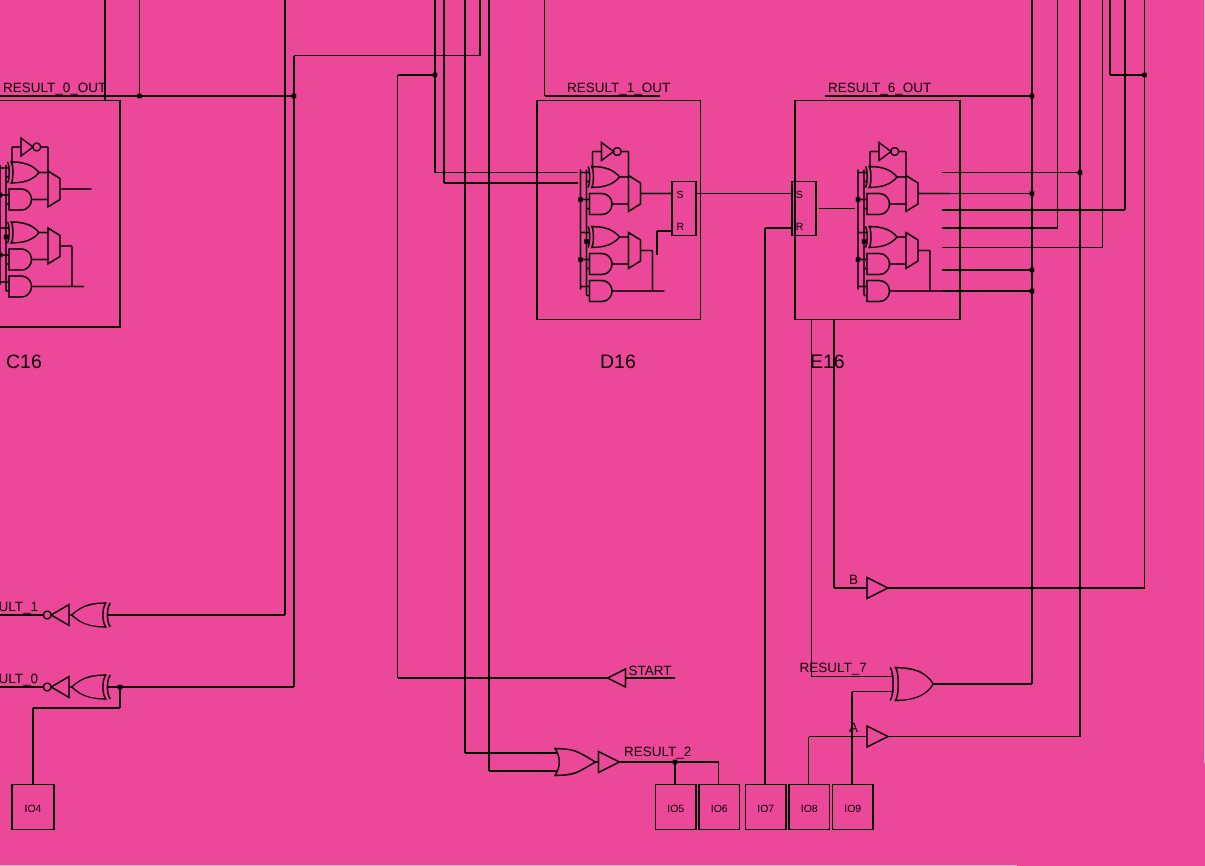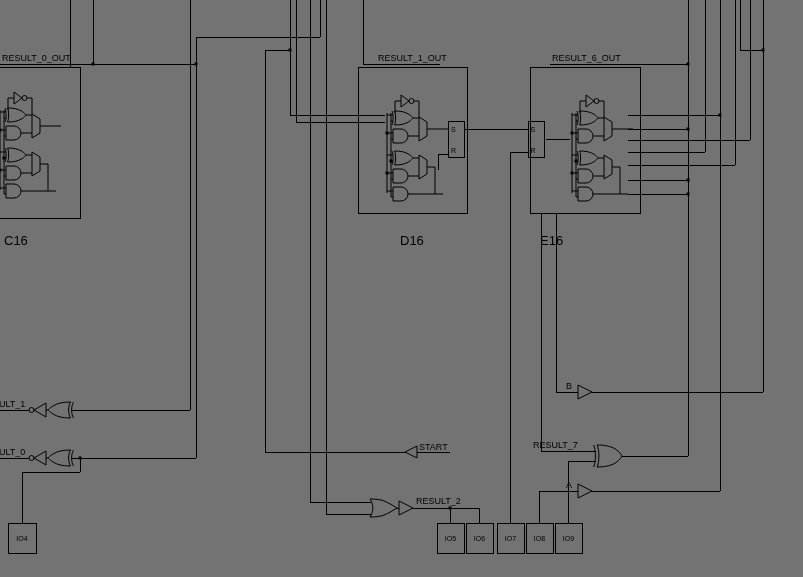--- a/index.html
+++ b/index.html
@@ -1,16 +1,16 @@
 <!DOCTYPE html>
 <html><head>
 <meta charset="utf-8">
 <style>
   html,body{margin:0;padding:0;background:#ffffff;}
-  .stage{position:relative;width:803px;height:577px;background:#737373;overflow:hidden;}
+  .stage{position:relative;width:803px;height:577px;background:#ec4899;overflow:hidden;}
   svg{display:block;}
   .ln{stroke:#000;stroke-width:1;shape-rendering:crispEdges;}
   .frame{stroke:#000;stroke-width:1;fill:none;shape-rendering:crispEdges;}
   .gate{stroke:#000;stroke-width:1;fill:none;}
   .dot{fill:#000;stroke:none;}
   text{fill:#000;stroke:none;font-family:"Liberation Sans",sans-serif;}
   .t9{font-size:9px;}
   .t13{font-size:13px;}
   .t7{font-size:7px;}
   .mid{text-anchor:middle;}

